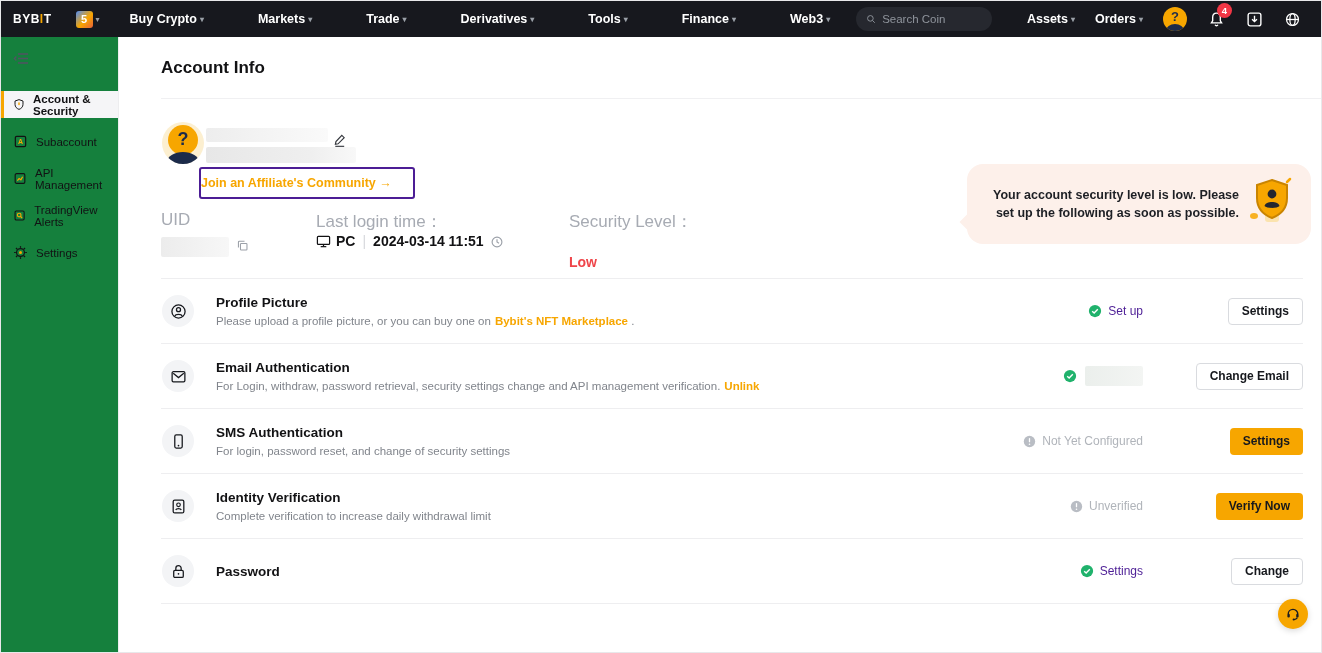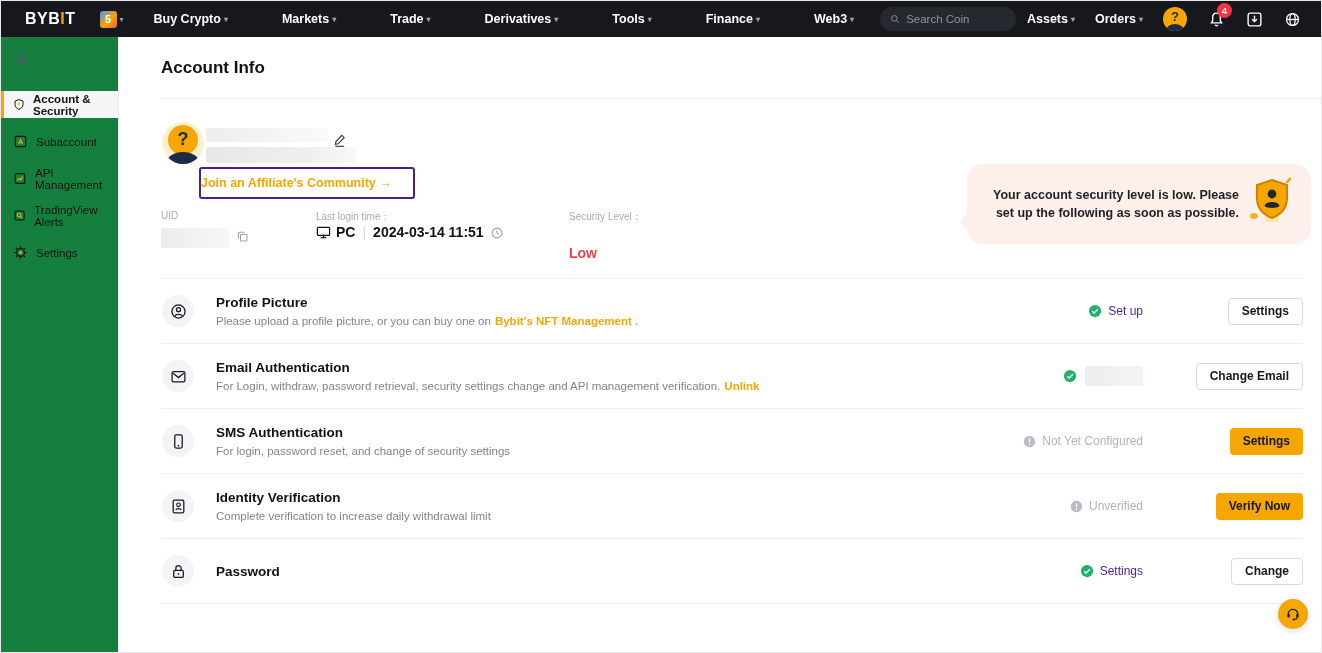--- a/index.html
+++ b/index.html
@@ -2,21 +2,21 @@
 <html><head>
 <meta charset="utf-8">
 <style>
   * { margin:0; padding:0; box-sizing:border-box; }
   html,body { background:#ffffff; }
   body { font-family:"Liberation Sans", sans-serif; }
   .page { position:relative; width:1322px; height:653px; background:#fff; overflow:hidden; border:1px solid #e8e8ea; }
 
   
   .topnav { position:absolute; top:0; left:0; width:1322px; height:36px; background:#17181e; display:flex; align-items:center; padding:0 12px; }
-  .logo { font-size:16px; font-weight:bold; color:#fff; letter-spacing:.5px; margin:0 10px 0 12px; }
+  .logo { font-size:12px; font-weight:bold; color:#fff; letter-spacing:.5px; margin:0 10px 0 0; }
   .logo .accent { color:#f7a600; }
   .anniv { width:17px; height:17px; border-radius:3px; background:linear-gradient(135deg,#4f8cf7 0%,#f7a600 55%,#e8603a 100%); color:#fff; font-size:11px; font-weight:bold; display:flex; align-items:center; justify-content:center; margin-left:14px; }
   .caret { font-size:8px; color:#9ba0a8; margin-left:3px; }
   .navitems { display:flex; align-items:center; margin-left:18px;gap:30px; }
   .navitem { color:#ffffff; font-size:12.5px; font-weight:bold; margin:0 12px; display:flex; align-items:center; cursor:pointer; white-space:nowrap; }
   .searchbox { display:flex; align-items:center; background:#26282f; border-radius:14px; height:24px; width:136px; margin-left:14px; padding:0 10px; }
   .searchbox input { background:transparent; border:none; outline:none; color:#c7cad1; font-size:11.5px; width:100px; margin-left:6px; font-family:"Liberation Sans", sans-serif; }
   .searchbox input::placeholder { color:#8f949c; }
   .nav-right { margin-left:auto; display:flex; align-items:center; }
   .nav-right .navitem { margin:0 10px; }
@@ -44,21 +44,21 @@
   .avatar .inner { position:absolute; top:3px; left:6px; width:30px; height:30px; border-radius:50%; background:#f7a600; }
   .avatar .q { position:absolute; top:7px; left:0; width:100%; text-align:center; font-size:18px; font-weight:bold; color:#1c2b4a; }
   .avatar .sh { position:absolute; bottom:-8px; left:5px; width:32px; height:20px; border-radius:50%; background:#1c2b4a; }
   .blur1 { position:absolute; left:205px; top:127px; width:122px; height:14px; background:linear-gradient(90deg,#ededed,#f5f5f5 60%,#fafafa); border-radius:2px; }
   .blur2 { position:absolute; left:205px; top:146px; width:150px; height:16px; background:linear-gradient(90deg,#e7e7e7,#efefef 70%,#f8f8f8); border-radius:2px; }
   .edit-pencil { position:absolute; left:331px; top:132px; cursor:pointer; }
 
   .affiliate-box { position:absolute; left:198px; top:166px; width:216px; height:32px; border:2px solid #4c1d95; border-radius:3px; display:flex; align-items:center; cursor:pointer; }
   .affiliate-box span { color:#f7a600; font-size:12.5px; font-weight:bold; }
 
-  .info-label { font-size:10px; color:#a7abb3; }
+  .info-label { font-size:17px; color:#a7abb3; }
   .info-col { position:absolute; top:209px; }
   .uid-col { left:160px; } .login-col { left:315px; } .sec-col { left:568px; }
   .uid-blur { width:68px; height:20px; margin-top:7px; background:linear-gradient(90deg,#ececec,#f7f7f7); border-radius:2px; display:inline-block; vertical-align:middle; }
   .copy-ic { display:inline-block; vertical-align:middle; margin-left:7px; margin-top:6px; cursor:pointer; }
   .login-val { display:flex; align-items:flex-end; font-size:14px; font-weight:bold; color:#121214; }
   .login-val .sep { color:#d6d8dc; font-weight:normal; margin:0 7px; }
   .login-val svg { margin-right:5px; }
   .login-val .clock { margin-left:6px; }
   .sec-val { margin-top:21px; font-size:14px; font-weight:bold; color:#ef454a; }
 
@@ -305,21 +305,21 @@
     <div class="row">
       <div class="row-ic">
         <svg width="17" height="17" viewBox="0 0 16 16">
             <circle cx="8" cy="8" r="6.2" fill="none" stroke="#16181d" stroke-width="1.2"></circle>
             <circle cx="8" cy="6.3" r="1.9" fill="none" stroke="#16181d" stroke-width="1.2"></circle>
             <path d="M4.6 12.4 C5.3 10.2 10.7 10.2 11.4 12.4" fill="none" stroke="#16181d" stroke-width="1.2"></path>
           </svg>
       </div>
       <div class="row-main">
         <div class="row-title">Profile Picture</div>
-        <div class="row-desc"><span>Please upload a profile picture, or you can buy one on</span><span class="olink">Bybit's NFT Management</span> <span>.</span></div>
+        <div class="row-desc"><span>Please upload a profile picture, or you can buy one on</span><span class="olink">Bybit's NFT Marketplace</span> <span>.</span></div>
       </div>
       <div class="row-status">
         <svg width="14" height="14" viewBox="0 0 16 16">
             <circle cx="8" cy="8" r="7" fill="#20b26c"></circle>
             <polyline points="4.8,8.2 7,10.2 11.2,6" fill="none" stroke="#fff" stroke-width="1.6"></polyline>
           </svg>
         <span class="stxt">Set up</span>
       </div>
       <div class="row-btncell">
           <button class="btn outline">Settings</button>

